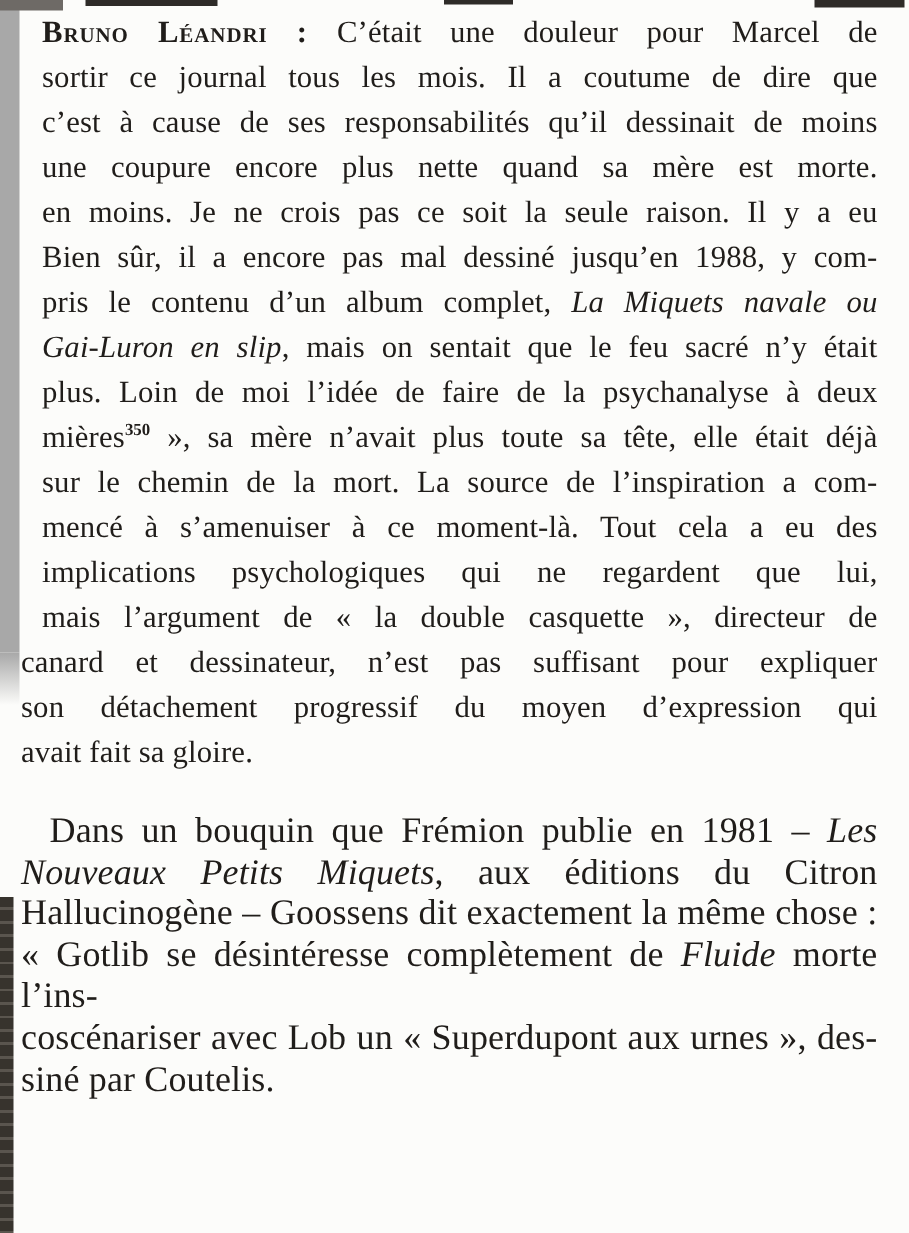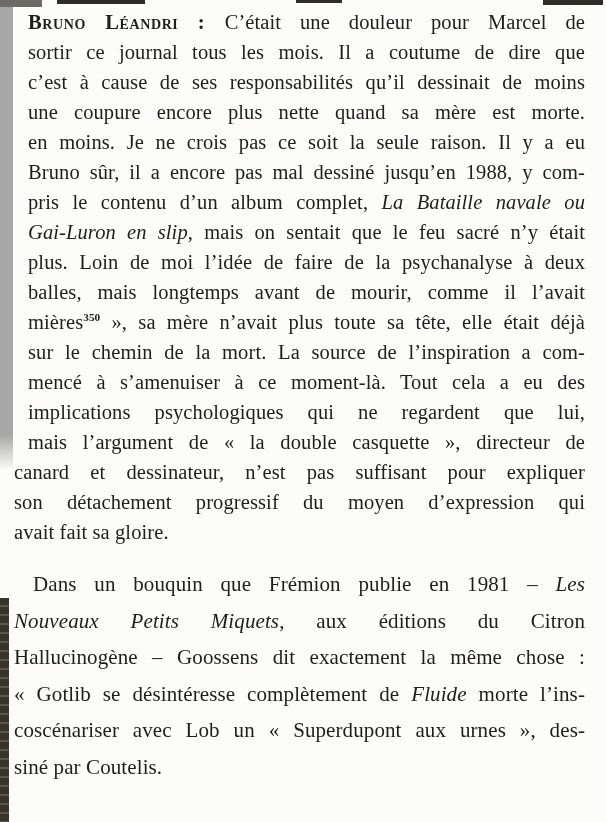--- a/index.html
+++ b/index.html
@@ -58,21 +58,21 @@
   
   .text-column {
     position: absolute;
     left: 28px;
     top: 7px;
     width: 557px;
   }
   .para { margin: 0; }
   .para1 .line { line-height: 30px; font-size: 20.5px; }
   .para2 { margin-top: 24px; }
-  .para2 .line { line-height: 27.6px; font-size: 21px; margin-top: 9px; }
+  .para2 .line { line-height: 27.6px; font-size: 24px; }
   .line {
     text-align: justify;
     text-align-last: justify;
     letter-spacing: 0.1px;
   }
   .line.lastline {
     text-align-last: left;
   }
   .line.shift {
     margin-left: -14px;
@@ -107,25 +107,24 @@
   <div class="top-dash d2"></div>
   <div class="top-dash d3"></div>
 
   <div class="text-column">
       <div class="para para1">
         <div class="line"><span class="b">Bruno Léandri : </span><span>C’était une douleur pour Marcel de</span></div>
         <div class="line"><span>sortir ce journal tous les mois. Il a coutume de dire que</span></div>
         <div class="line"><span>c’est à cause de ses responsabilités qu’il dessinait de moins</span></div>
         <div class="line"><span>une coupure encore plus nette quand sa mère est morte.</span></div>
         <div class="line"><span>en moins. Je ne crois pas ce soit la seule raison. Il y a eu</span></div>
-        <div class="line"><span>Bruno sûr, il a encore pas mal dessiné jusqu’en 1988, y com-</span></div>
-        <div class="line"><span>pris le contenu d’un album complet, </span><span class="i">La Bataille navale ou</span></div>
+        <div class="line"><span>Bien sûr, il a encore pas mal dessiné jusqu’en 1988, y com-</span></div>
+        <div class="line"><span>pris le contenu d’un album complet, </span><span class="i">La Miquets navale ou</span></div>
         <div class="line"><span class="i">Gai-Luron en slip</span><span>, mais on sentait que le feu sacré n’y était</span></div>
         <div class="line"><span>plus. Loin de moi l’idée de faire de la psychanalyse à deux</span></div>
-        <div class="line"><span>balles, mais longtemps avant de mourir, comme il l’avait</span></div>
         <div class="line"><span>mières</span><span class="sup">350</span><span> », sa mère n’avait plus toute sa tête, elle était déjà</span></div>
         <div class="line"><span>sur le chemin de la mort. La source de l’inspiration a com-</span></div>
         <div class="line"><span>mencé à s’amenuiser à ce moment-là. Tout cela a eu des</span></div>
         <div class="line"><span>implications psychologiques qui ne regardent que lui,</span></div>
         <div class="line"><span>mais l’argument de « la double casquette », directeur de</span></div>
         <div class="line shift"><span>canard et dessinateur, n’est pas suffisant pour expliquer</span></div>
         <div class="line shift"><span>son détachement progressif du moyen d’expression qui</span></div>
         <div class="line shift lastline"><span>avait fait sa gloire.</span></div>
       </div>
       <div class="para para2">

